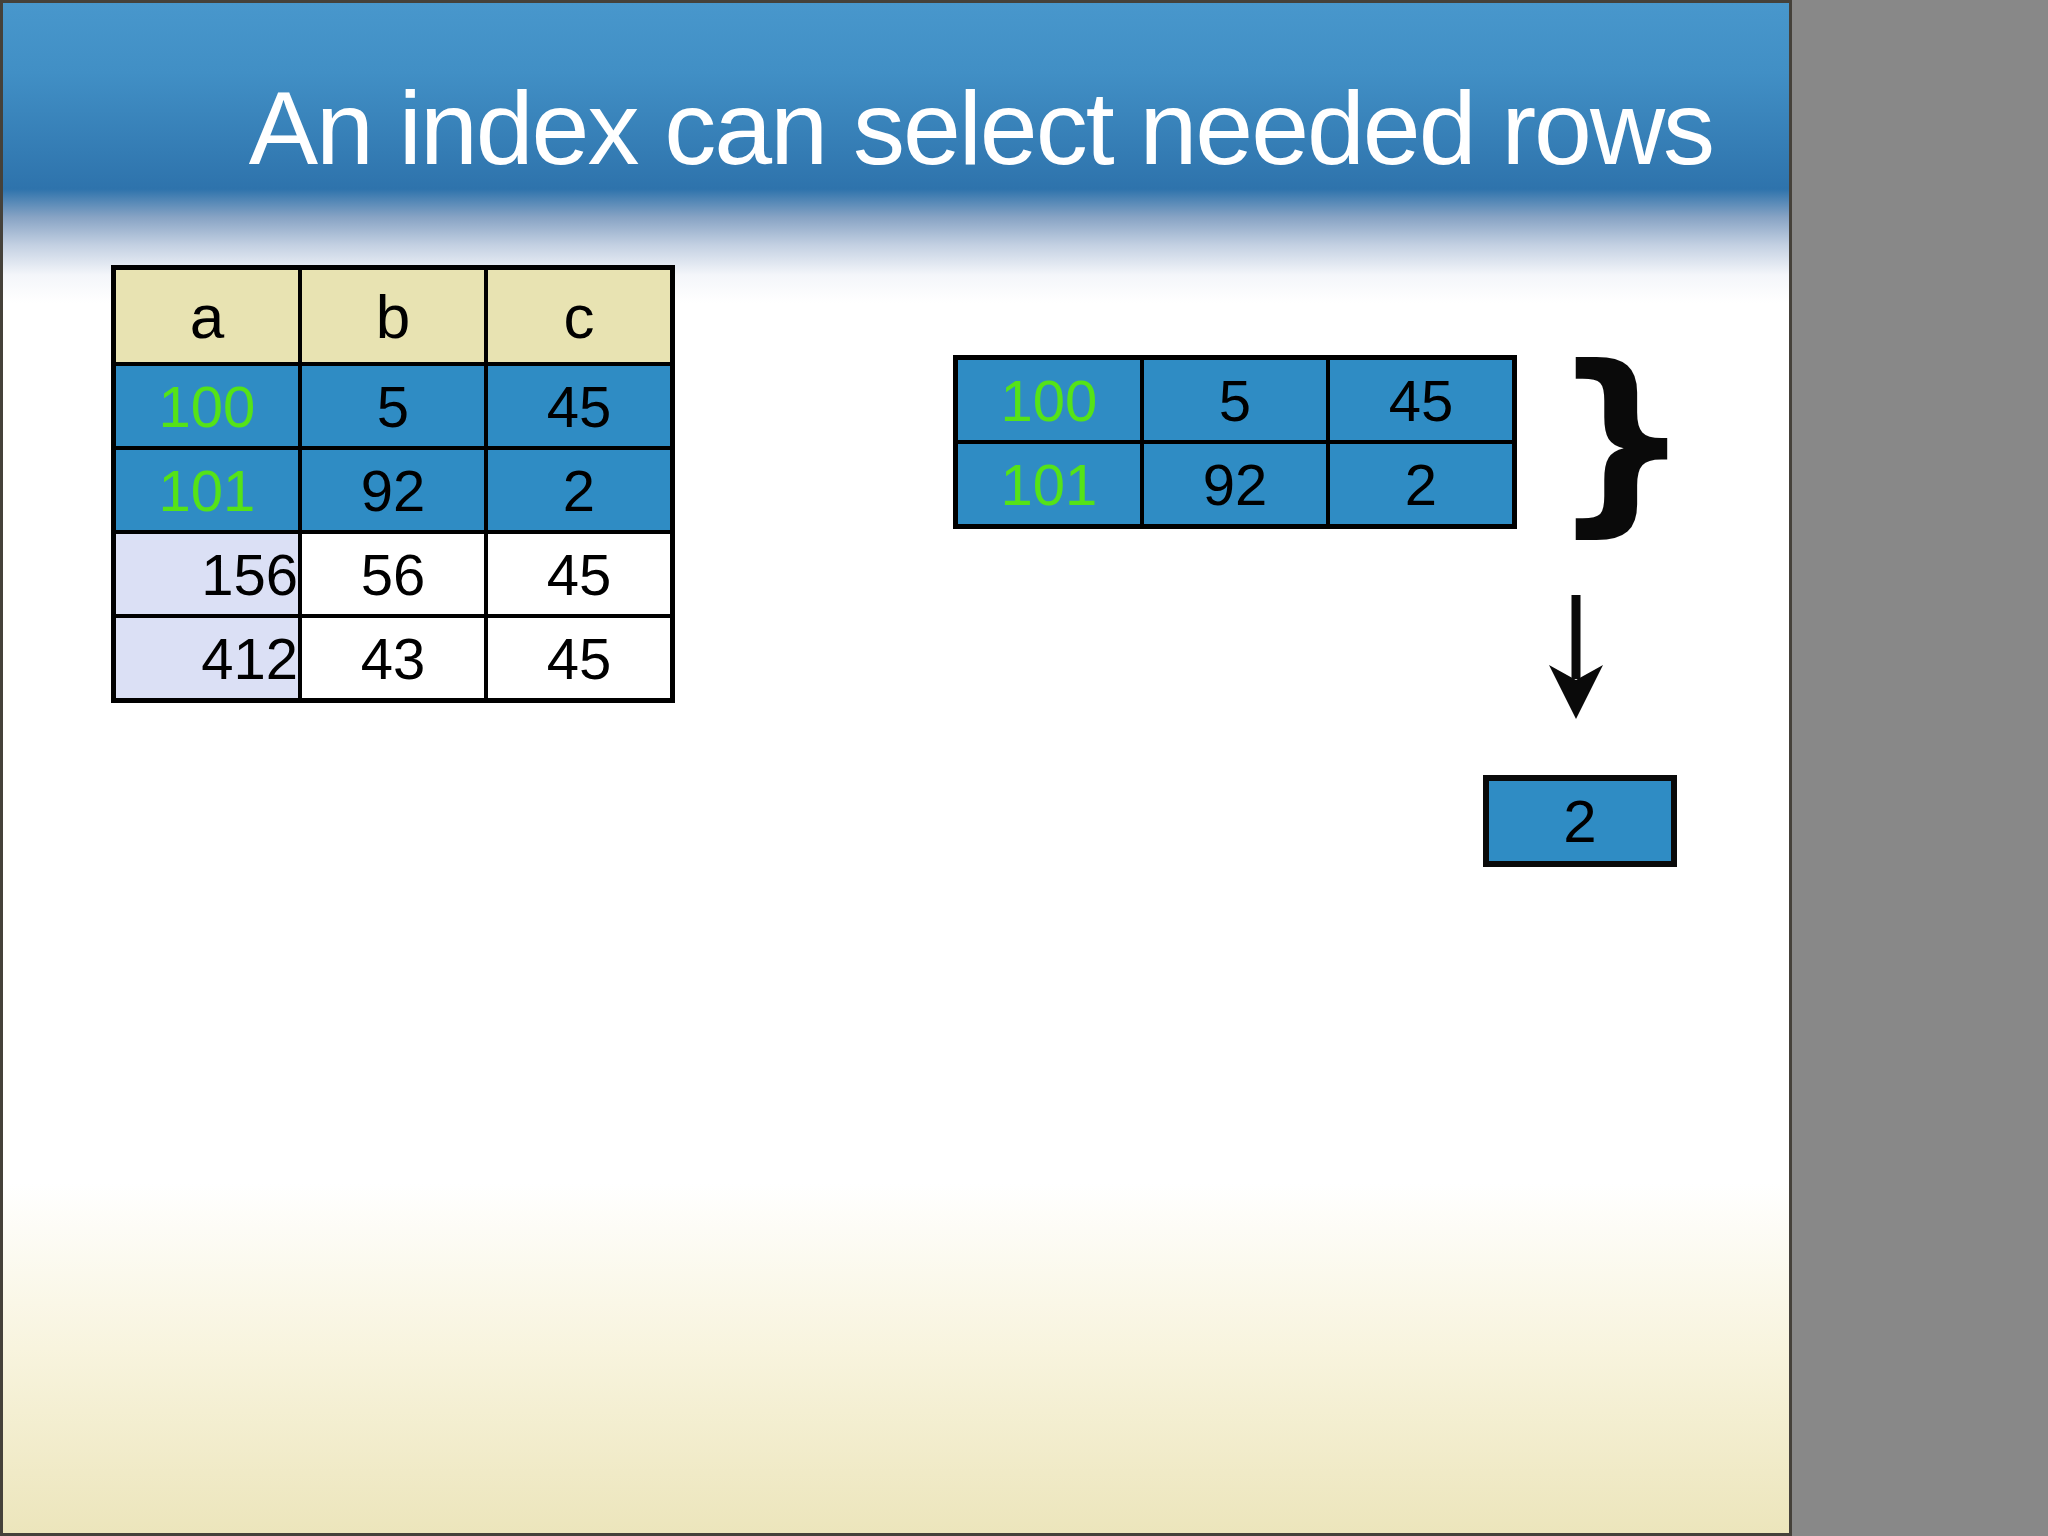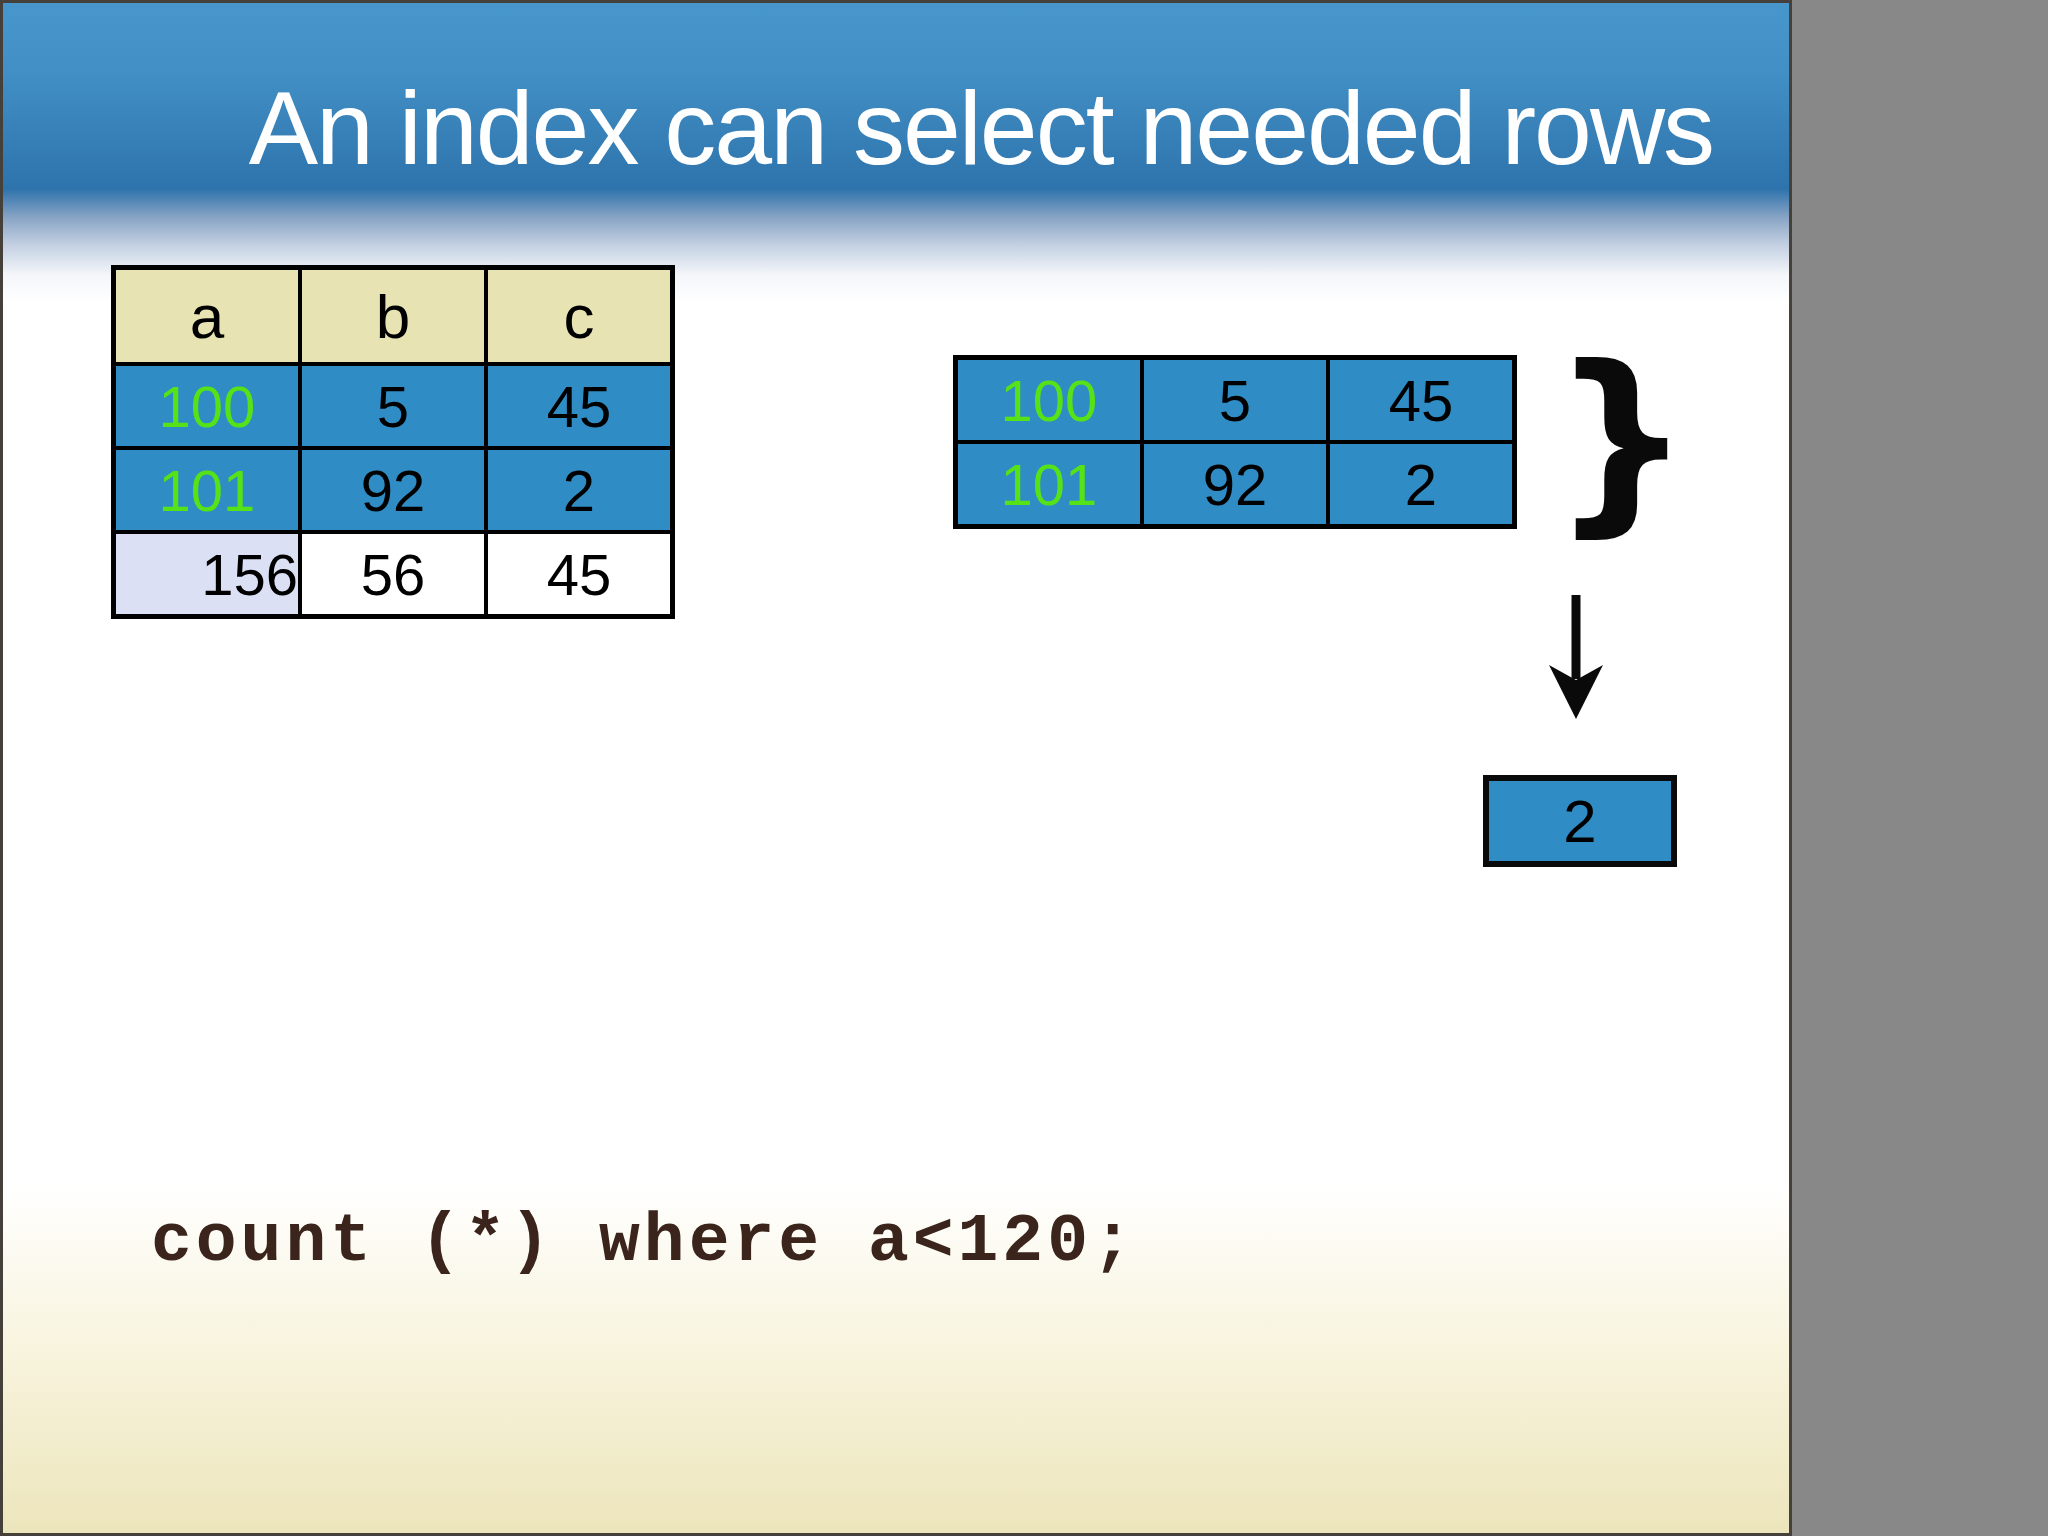--- a/index.html
+++ b/index.html
@@ -130,20 +130,25 @@
       <tr class="hl">
         <td class="col-a">101</td>
         <td>92</td>
         <td>2</td>
       </tr>
       <tr class="plain">
         <td class="col-a">156</td>
         <td>56</td>
         <td>45</td>
       </tr>
+      <tr class="plain">
+        <td class="col-a">412</td>
+        <td>43</td>
+        <td>45</td>
+      </tr>
     </tbody>
   </table>
 
   <table class="sel-table">
     <tbody>
       <tr>
         <td class="col-a">100</td>
         <td>5</td>
         <td>45</td>
       </tr>
@@ -159,15 +164,14 @@
 
   <svg class="arrow" width="60" height="128" viewBox="0 0 60 128">
     <line x1="30" y1="2" x2="30" y2="86" stroke="#0a0a0a" stroke-width="9"></line>
     <polygon points="30,126 3,72 30,87 57,72" fill="#0a0a0a"></polygon>
   </svg>
 
   <div class="result-box">
     <span>2</span>
   </div>
 
-  <div class="code">count (*) where a&lt;120;</div>
 
 </div>
 
 </body></html>

